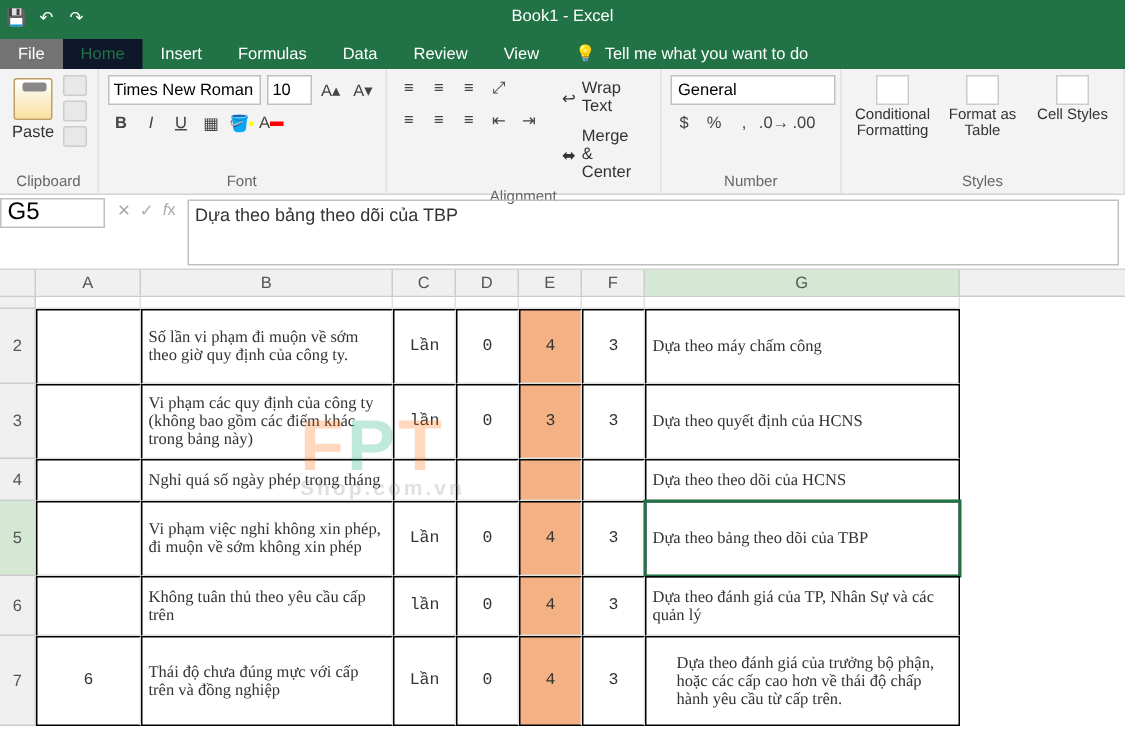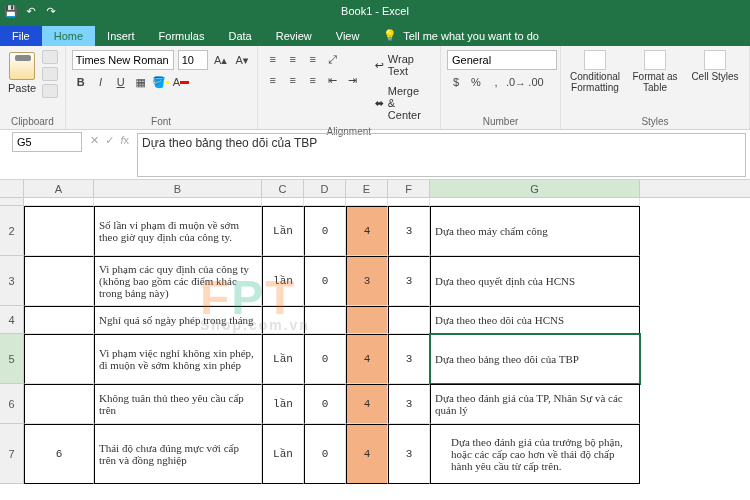--- a/index.html
+++ b/index.html
@@ -3,22 +3,22 @@
 <meta charset="utf-8">
 <style>
 * { box-sizing: border-box; margin: 0; padding: 0; font-family: "Segoe UI", Arial, sans-serif; }
 body { background: #fff; font-size: 11px; color: #333; overflow: hidden; width: 750px; height: 500px; }
 .titlebar { background: #217346; height: 22px; display: flex; align-items: center; justify-content: center; color: #fff; position: relative; }
 .titlebar .qat { position: absolute; left: 4px; display: flex; gap: 6px; align-items: center; }
 .titlebar .qat .ico { width: 14px; height: 14px; display: inline-flex; align-items: center; justify-content: center; color: #fff; }
 .titlebar .title { font-size: 11px; }
 .tabs { background: #217346; height: 24px; display: flex; align-items: flex-end; }
 .tab { padding: 4px 12px; color: #fff; font-size: 11px; cursor: pointer; }
-.tab.file { background: #1d4ed8; }
-.tab.active { background: #7dd3fc; color: #217346; text-align: right; }
+.tab.file { background: #737373; }
+.tab.active { background: #0f172a; color: #217346; text-align: right; }
 .tab.tell { display: flex; gap: 6px; align-items: center; }
 .ribbon { background: #f3f3f3; border-bottom: 1px solid #d4d4d4; height: 84px; display: flex; }
 .group { border-right: 1px solid #e0e0e0; padding: 4px 6px 2px 6px; display: flex; flex-direction: column; justify-content: space-between; }
 .group-label { text-align: center; font-size: 10px; color: #666; padding-top: 2px; }
 .clipboard-main { display: flex; gap: 4px; }
 .paste-btn { display: flex; flex-direction: column; align-items: center; gap: 2px; padding: 2px; }
 .paste-ico { width: 26px; height: 28px; background: linear-gradient(#fff,#f9e0a0); border: 1px solid #c0a060; border-radius: 2px; position: relative; }
 .paste-ico::before { content:""; position:absolute; top:2px; left:5px; width:16px; height:6px; background:#888; border-radius:2px; }
 .mini-btns { display: flex; flex-direction: column; gap: 3px; }
 .mini-ico { width: 16px; height: 14px; background: #e8e8e8; border: 1px solid #ccc; border-radius: 2px; }
@@ -35,21 +35,21 @@
 .align-rows { display: flex; flex-direction: column; gap: 3px; }
 .align-row { display: flex; gap: 2px; align-items: center; }
 .wrap-merge { display: flex; flex-direction: column; gap: 2px; margin-left: 6px; }
 .long-btn { display: flex; align-items: center; gap: 4px; padding: 2px 6px; border: 1px solid transparent; font-size: 11px; }
 .number-top { display: flex; }
 .num-select { border: 1px solid #c0c0c0; background: #fff; padding: 1px 4px; font-size: 11px; height: 20px; width: 110px; }
 .styles-btns { display: flex; gap: 4px; }
 .style-btn { display: flex; flex-direction: column; align-items: center; gap: 1px; font-size: 10px; text-align: center; width: 56px; }
 .style-ico { width: 22px; height: 20px; background: #fff; border: 1px solid #ccc; }
 .formula-bar { display: flex; align-items: center; border-bottom: 1px solid #d4d4d4; height: 50px; background: #fff; }
-.name-box { width: 70px; border: 1px solid #c0c0c0; margin: 2px 0 2px 12px; padding: 2px 4px; font-size: 11px; height: 20px; align-self: flex-start; }
+.name-box { width: 70px; border: 1px solid #c0c0c0; margin: 2px 0 2px 0; padding: 2px 4px; font-size: 16px; height: 20px; align-self: flex-start; }
 .fb-btns { display: flex; gap: 6px; padding: 0 8px; color: #aaa; align-self: flex-start; margin-top: 4px; }
 .formula-input { flex: 1; border: 1px solid #c0c0c0; padding: 2px 4px; font-size: 12px; height: 44px; margin: 2px 4px 2px 0; }
 .sheet-area { position: relative; background: #fff; height: 320px; }
 .col-headers { display: flex; position: absolute; top: 0; left: 0; right: 0; height: 18px; background: #f0f0f0; border-bottom: 1px solid #ccc; }
 .corner { width: 24px; border-right: 1px solid #ccc; background: #f0f0f0; }
 .ch { border-right: 1px solid #ccc; text-align: center; font-size: 11px; color: #555; line-height: 18px; background: #f0f0f0; }
 .ch.sel { background: #d4e8d4; }
 .row-headers { position: absolute; top: 18px; left: 0; width: 24px; background: #f0f0f0; border-right: 1px solid #ccc; }
 .rh { border-bottom: 1px solid #ccc; text-align: center; font-size: 11px; color: #555; display: flex; align-items: center; justify-content: center; }
 .rh.sel { background: #d4e8d4; }

